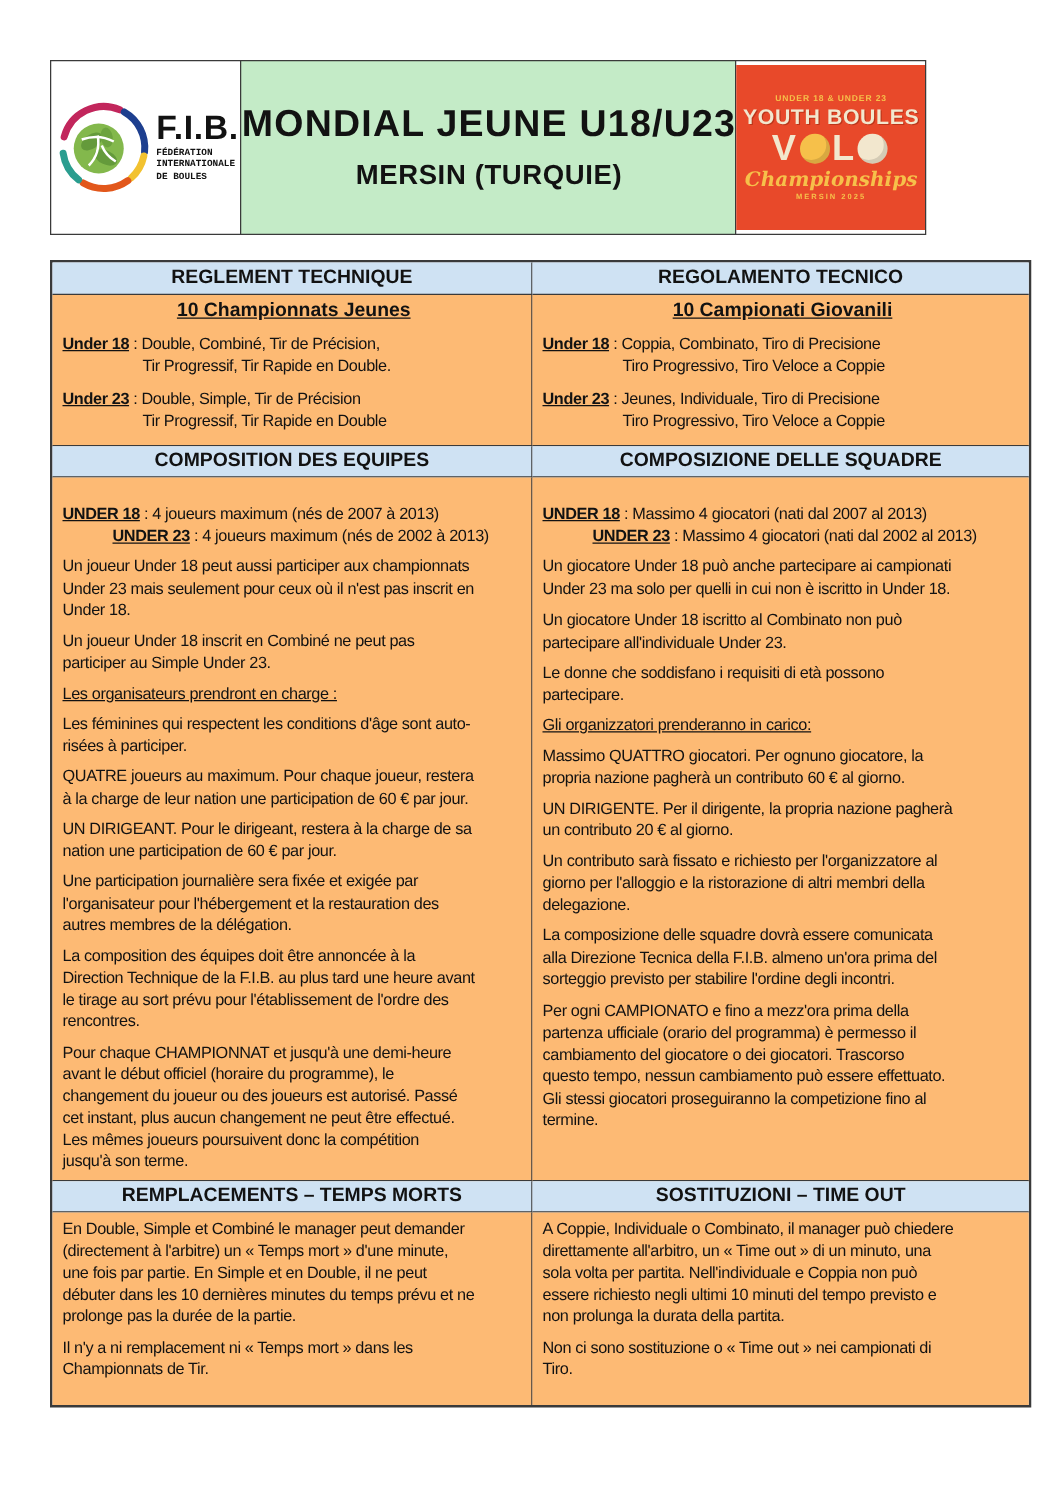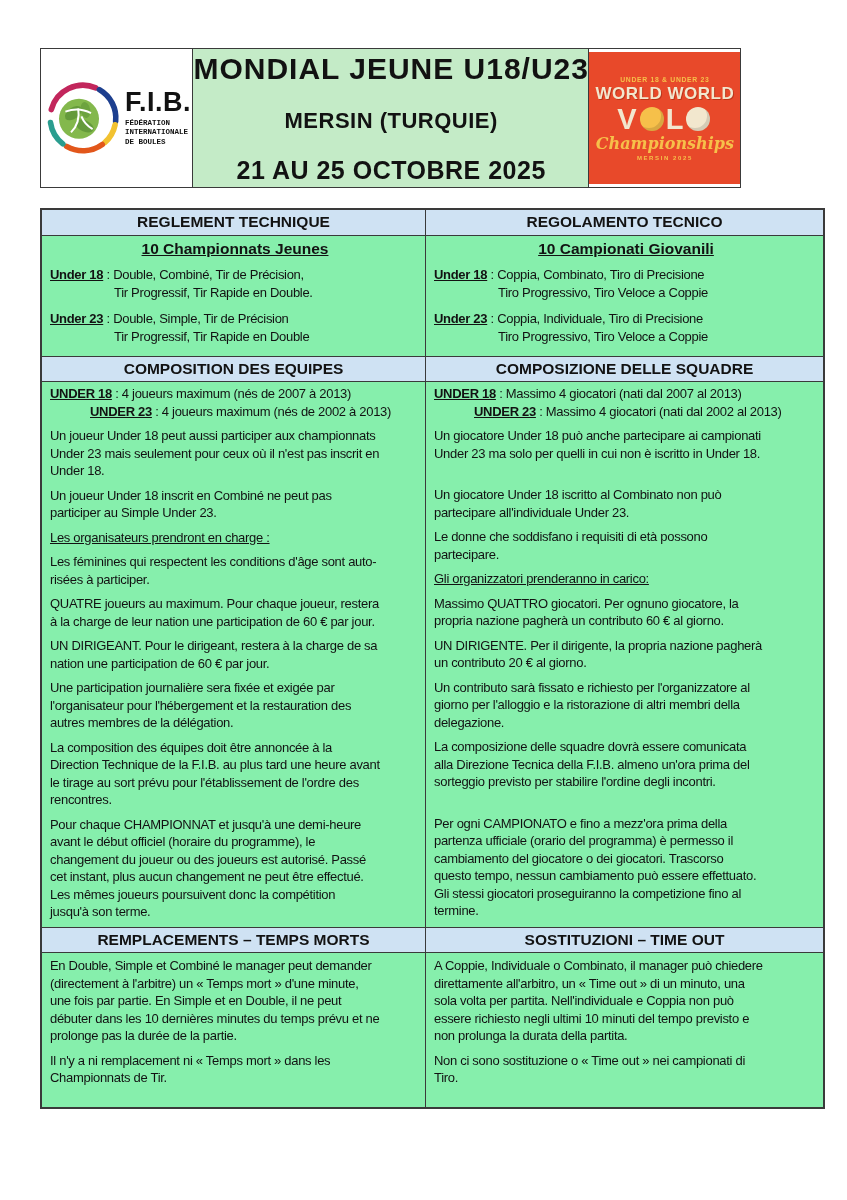--- a/index.html
+++ b/index.html
@@ -18,21 +18,21 @@
   
   .header-row{display:flex;width:648px;}
   .hcell{border:1.6px solid var(--border);background:#fff;height:140px;}
   .hcell + .hcell{margin-left:-1.6px;}
   .logo-cell{width:155px;display:flex;align-items:center;justify-content:center;gap:2px;padding:2px;}
   .fib-text{display:flex;flex-direction:column;line-height:1;}
   .fib-name{font-size:27px;font-weight:700;letter-spacing:.5px;margin-bottom:3px;}
   .fib-sub{font-family:"Liberation Mono", monospace;font-size:7.5px;font-weight:700;
            line-height:9.5px;white-space:pre-line;}
   .title-cell{flex:1;background:var(--green);display:flex;flex-direction:column;
-              align-items:center;justify-content:center;gap:22px;}
+              align-items:center;justify-content:center;gap:10px;}
   .doc-title{font-size:30px;font-weight:700;letter-spacing:1px;white-space:nowrap;}
   .doc-loc{font-size:22px;font-weight:700;letter-spacing:.5px;}
   .doc-dates{font-size:25px;font-weight:700;letter-spacing:.5px;}
   .event-cell{width:163px;display:flex;align-items:center;justify-content:center;}
   .event-box{width:151px;height:132px;background:var(--orange);color:var(--cream);
              display:flex;flex-direction:column;align-items:center;justify-content:center;}
   .ev-cat{font-size:6.8px;color:var(--yellow);letter-spacing:.7px;font-weight:700;margin-bottom:2px;}
   .ev-title{font-size:17px;font-weight:700;letter-spacing:.5px;line-height:18px;
             text-shadow:1px 1px 0 rgba(120,25,0,.4);}
   .ev-volo{font-size:29px;font-weight:700;line-height:30px;display:flex;align-items:center;
@@ -41,37 +41,37 @@
                   box-shadow:inset -3px -3px 0 rgba(0,0,0,.12);}
   .ev-volo .oball.yellow{background:var(--yellow);}
   .ev-volo .oball.cream{background:var(--cream);}
   .ev-script{font-family:"DejaVu Serif", serif;font-style:italic;font-weight:700;
              font-size:16px;color:var(--yellow);margin-top:-1px;}
   .ev-footer{font-size:6px;color:var(--yellow);letter-spacing:1.6px;font-weight:700;margin-top:2px;}
 
   
   .rules{margin-top:20px;width:785px;display:grid;grid-template-columns:384px 1fr;
          border:2px solid var(--border);}
-  .tcell{border-bottom:1.6px solid var(--border);background:#86efac;}
+  .tcell{border-bottom:1.6px solid var(--border);background:#fdba74;}
   .tcell.fr{border-right:1.6px solid var(--border);}
   .tcell.last{border-bottom:none;}
   .sec-cell{background:var(--blue);text-align:center;font-weight:700;font-size:15.5px;
             line-height:17.5px;padding:3px 2px 4px;}
   .content-cell{padding:2px 5px 6px 8px;font-size:13px;line-height:17.5px;letter-spacing:-.3px;}
   .content-cell.r0{min-height:121px;}
   .content-cell.r2{min-height:154px;}
   .block{margin-top:7px;}
   .block:first-child{margin-top:2px;}
   .block.para{white-space:pre;}
-  .block.gap{margin-top:24px;}
+  .block.gap{margin-top:8px;}
   .block.u{text-decoration:underline;}
   .block.title{text-align:center;font-weight:700;text-decoration:underline;
                font-size:15.5px;letter-spacing:0;}
   .block.entry{margin-top:9px;}
-  .block.entry1{margin-top:1px;}
+  .block.entry1{margin-top:18px;}
   .block.entry1 + .block.entry1{margin-top:0;margin-left:40px;}
   .lbl{font-weight:700;text-decoration:underline;}
   .l2{margin-left:64px;}
 </style>
 </head>
 <body>
 
 <div class="sheet">
   <div class="content">
 
@@ -95,27 +95,26 @@
           <div class="fib-name">F.I.B.</div>
           <div class="fib-sub">FÉDÉRATION
 INTERNATIONALE
 DE BOULES</div>
         </div>
       </div>
 
       <div class="hcell title-cell">
         <div class="doc-title">MONDIAL JEUNE U18/U23</div>
         <div class="doc-loc">MERSIN (TURQUIE)</div>
-        <div class="doc-dates">21 AU 25 OCTOBRE 2025</div>
       </div>
 
       <div class="hcell event-cell">
         <div class="event-box">
           <div class="ev-cat">UNDER 18 &amp; UNDER 23</div>
-          <div class="ev-title">WORLD WORLD</div>
+          <div class="ev-title">YOUTH BOULES</div>
           <div class="ev-volo">
               <span>V</span>
               <span class="oball yellow"></span>
               <span>L</span>
               <span class="oball cream"></span>
             </div>
           <div class="ev-script">Championships</div>
           <div class="ev-footer">MERSIN 2025</div>
         </div>
       </div>
@@ -125,21 +124,21 @@
         <div class="tcell fr sec-cell">REGLEMENT TECHNIQUE</div>
         <div class="tcell it sec-cell">REGOLAMENTO TECNICO</div>
         <div class="tcell fr content-cell r0">
           <div class="block title">10 Championnats Jeunes</div>
           <div class="block entry"><span class="lbl">Under 18</span><span> : </span><span>Double, Combiné, Tir de Précision,</span><br><span class="l2">Tir Progressif, Tir Rapide en Double.</span></div>
           <div class="block entry"><span class="lbl">Under 23</span><span> : </span><span>Double, Simple, Tir de Précision</span><br><span class="l2">Tir Progressif, Tir Rapide en Double</span></div>
         </div>
         <div class="tcell it content-cell r0">
           <div class="block title">10 Campionati Giovanili</div>
           <div class="block entry"><span class="lbl">Under 18</span><span> : </span><span>Coppia, Combinato, Tiro di Precisione</span><br><span class="l2">Tiro Progressivo, Tiro Veloce a Coppie</span></div>
-          <div class="block entry"><span class="lbl">Under 23</span><span> : </span><span>Coppia, Individuale, Tiro di Precisione</span><br><span class="l2">Tiro Progressivo, Tiro Veloce a Coppie</span></div>
+          <div class="block entry"><span class="lbl">Under 23</span><span> : </span><span>Jeunes, Individuale, Tiro di Precisione</span><br><span class="l2">Tiro Progressivo, Tiro Veloce a Coppie</span></div>
         </div>
         <div class="tcell fr sec-cell">COMPOSITION DES EQUIPES</div>
         <div class="tcell it sec-cell">COMPOSIZIONE DELLE SQUADRE</div>
         <div class="tcell fr content-cell r1">
           <div class="block entry1"><span class="lbl">UNDER 18</span><span> : </span><span>4 joueurs maximum (nés de 2007 à 2013)</span></div>
           <div class="block entry1"><span class="lbl">UNDER 23</span><span> : </span><span>4 joueurs maximum (nés de 2002 à 2013)</span></div>
           <div class="block para">Un joueur Under 18 peut aussi participer aux championnats
 Under 23 mais seulement pour ceux où il n'est pas inscrit en
 Under 18.</div>
           <div class="block para">Un joueur Under 18 inscrit en Combiné ne peut pas

